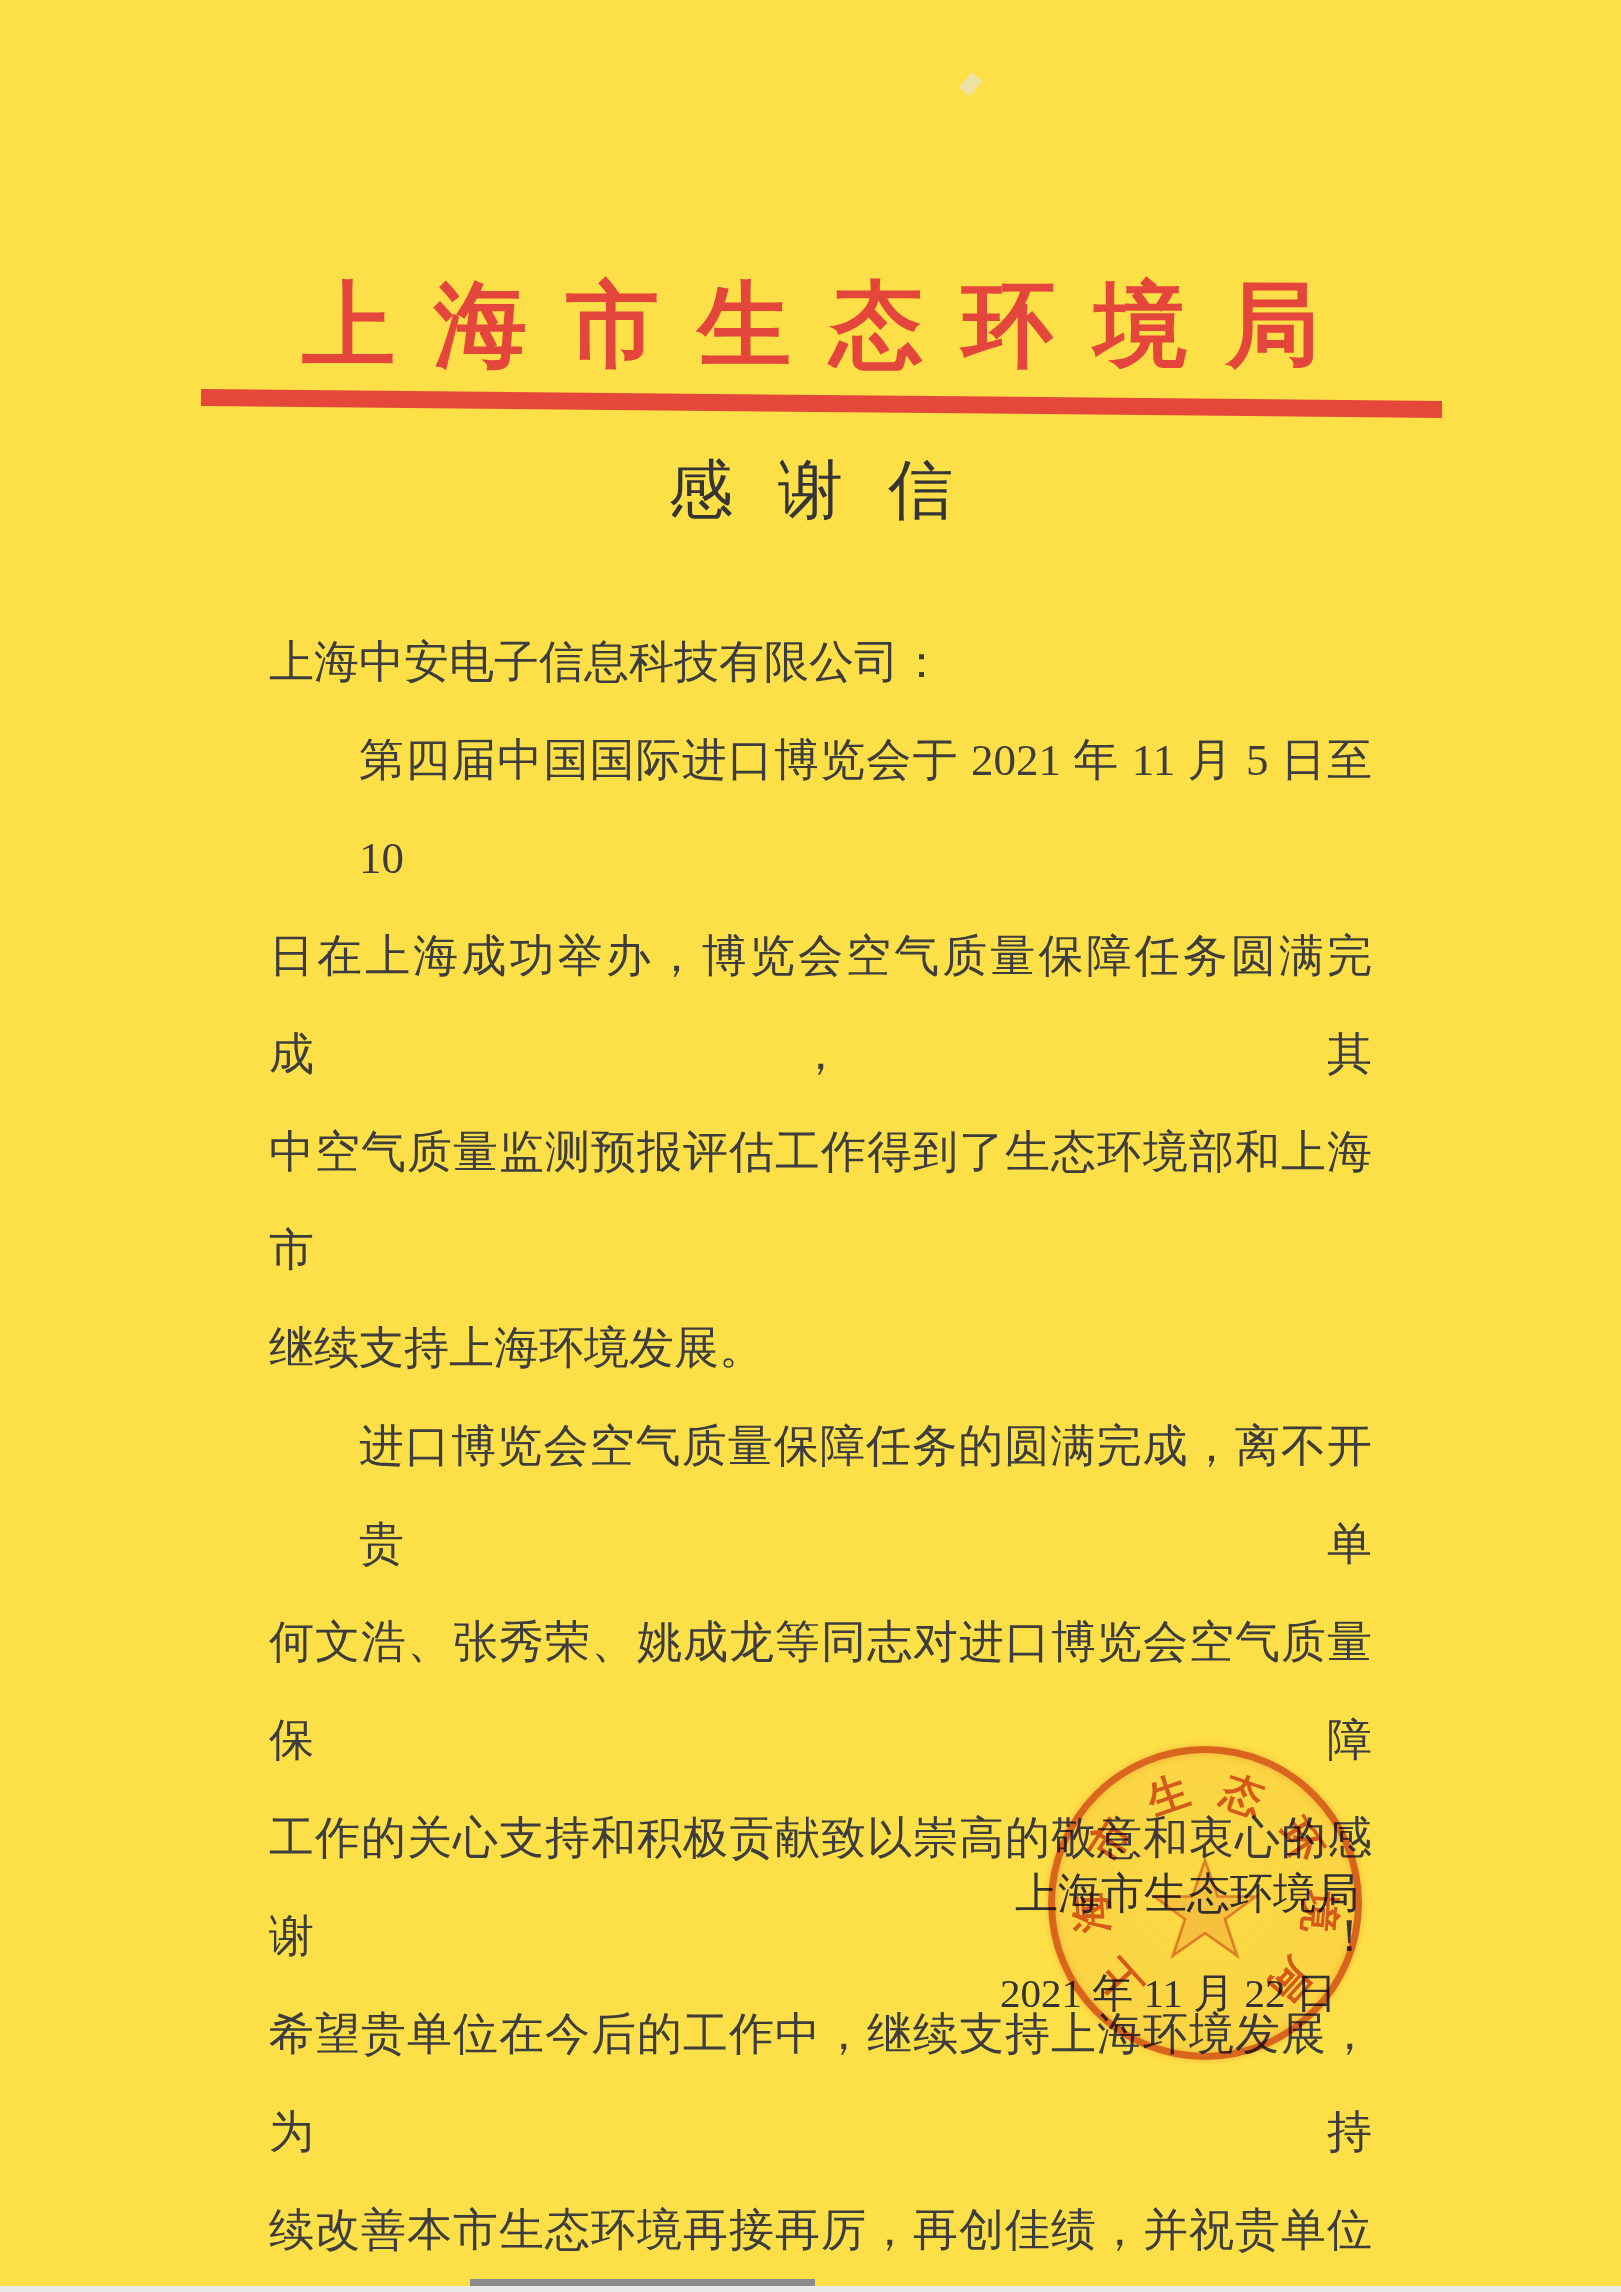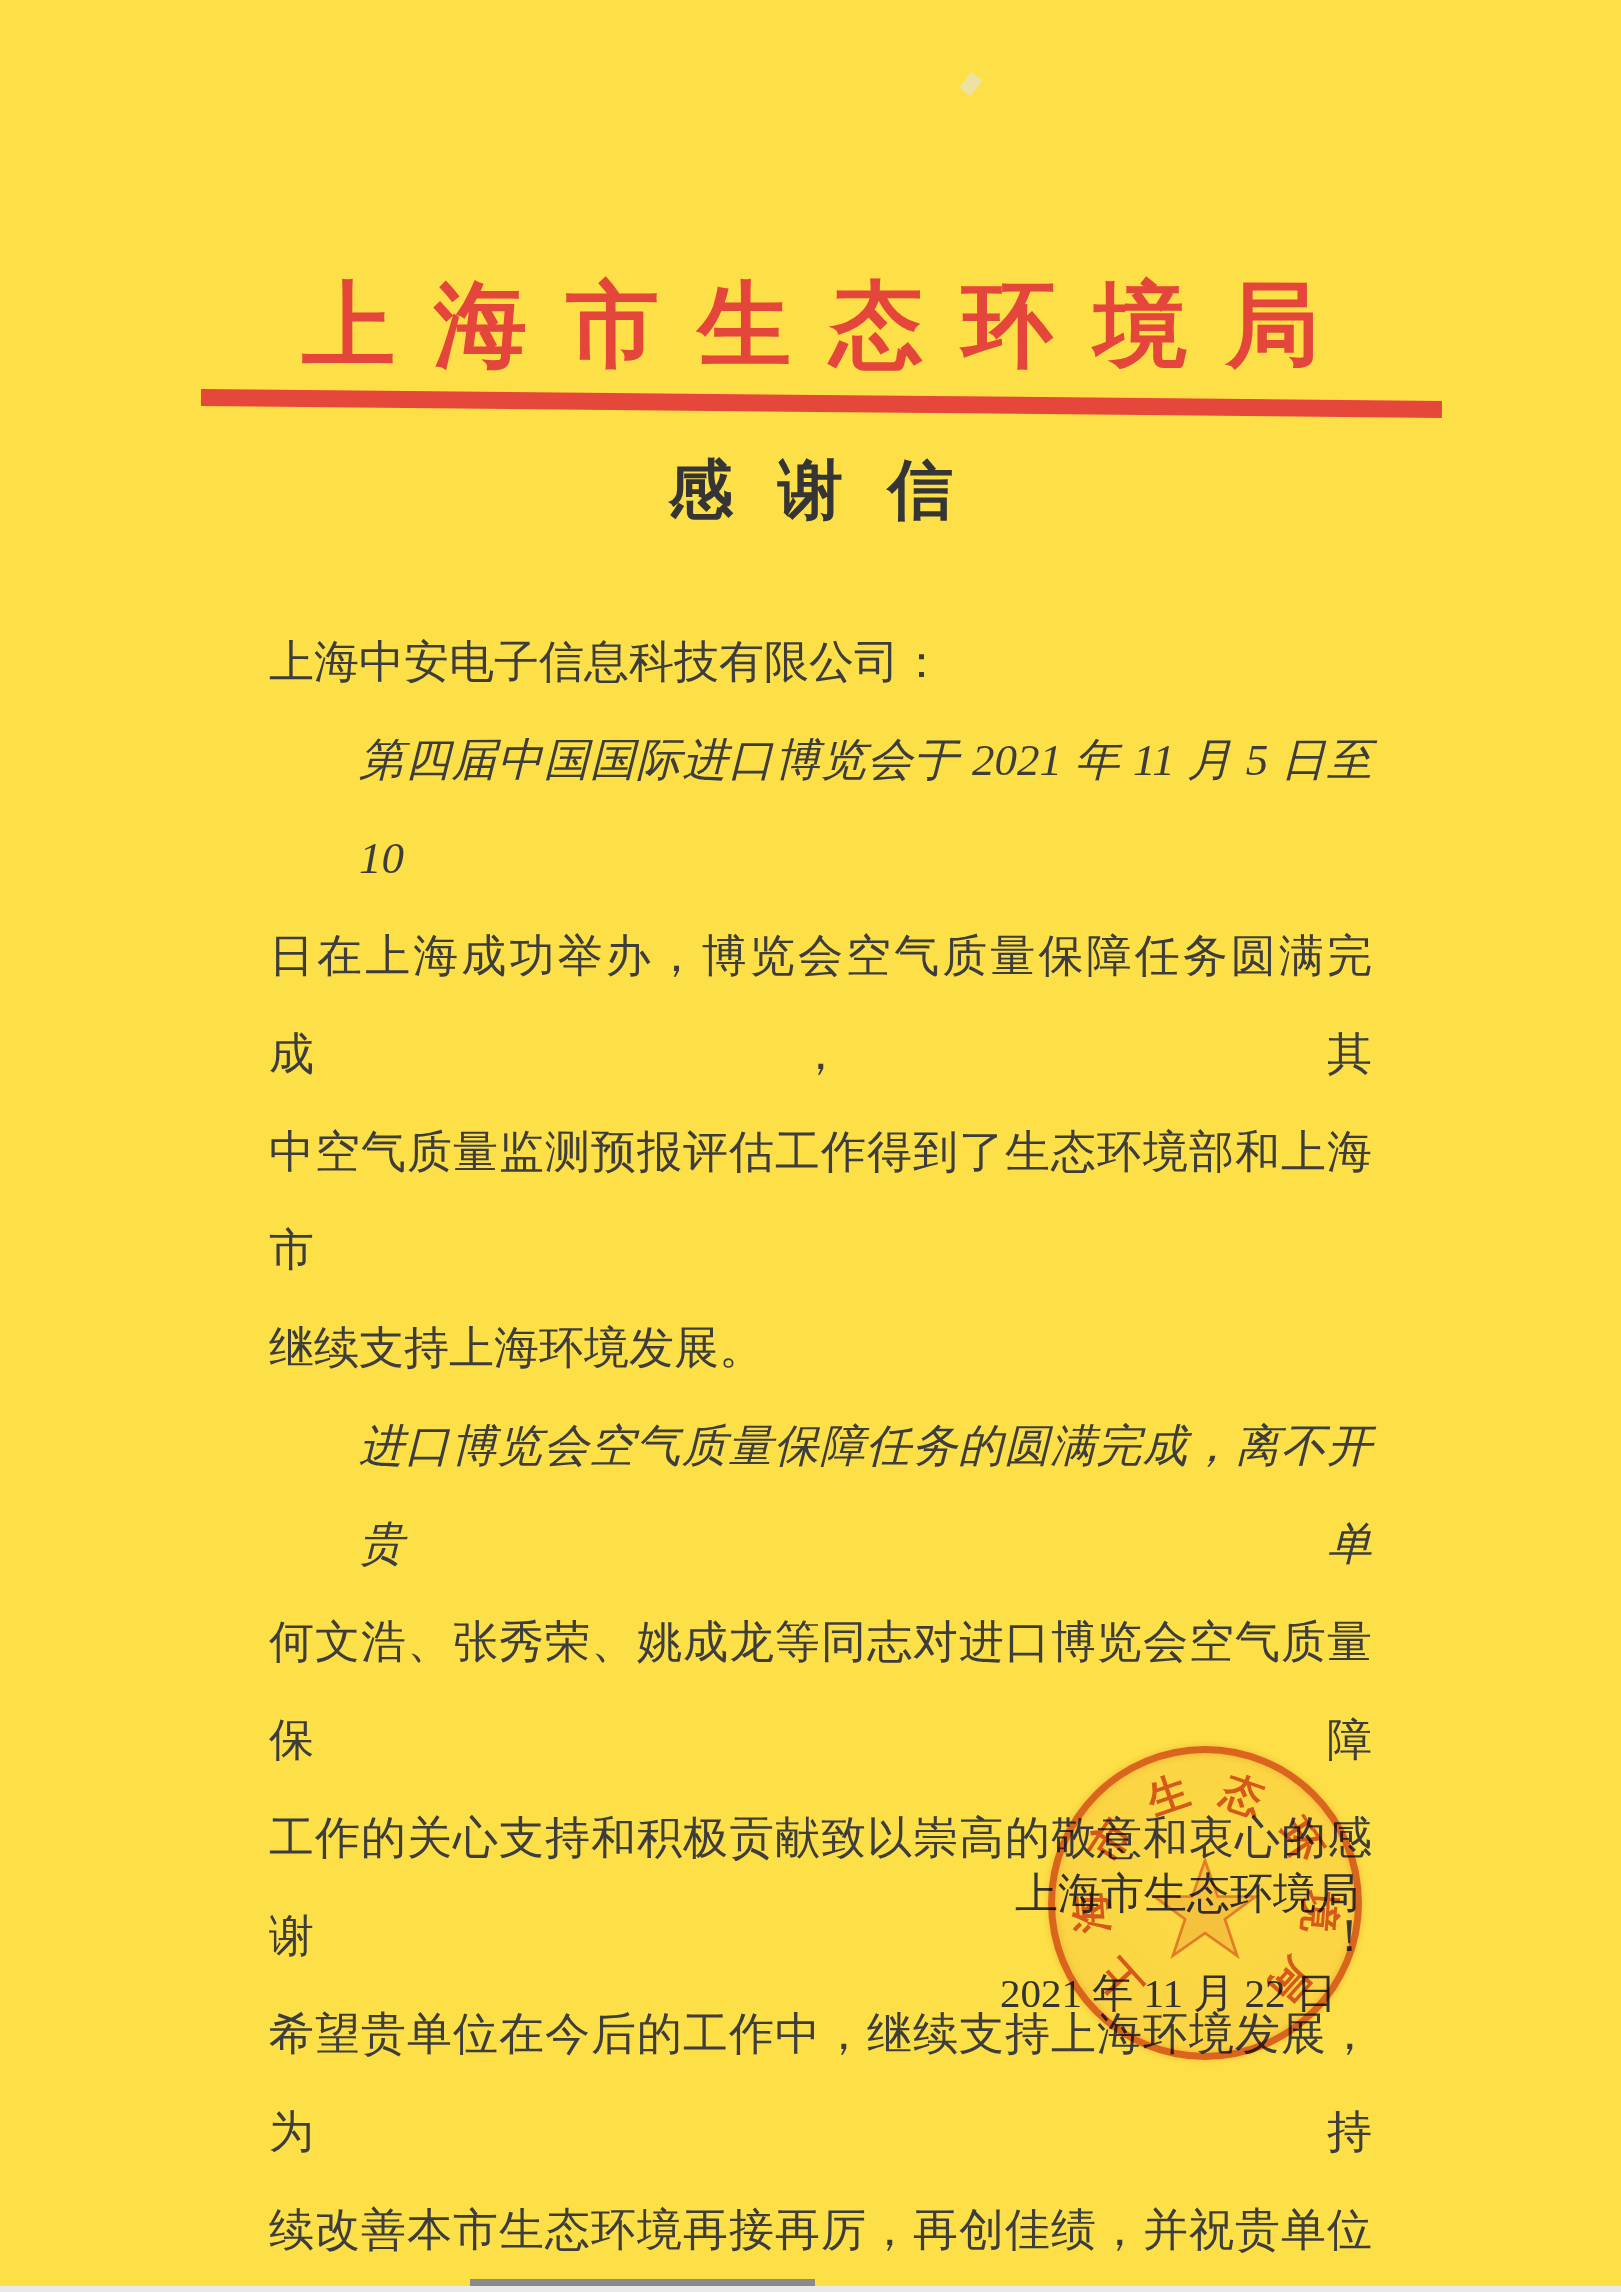--- a/index.html
+++ b/index.html
@@ -28,21 +28,21 @@
     width:1241px;height:16.7px;
     background:#e5473b;
     transform:rotate(0.55deg);
     transform-origin:left center;
   }
   .letter-title{
     position:absolute;
     left:0;top:446px;width:1621px;
     text-align:center;
     font-size:65px;
-    font-weight:bold;
+    font-weight:normal;
     letter-spacing:45px;
     padding-left:45px;
     box-sizing:border-box;
     color:#353535;
     white-space:nowrap;
   }
   .body-text{
     position:absolute;
     left:245px;top:613px;
     width:1127px;
@@ -52,21 +52,21 @@
   }
   .body-line{
     text-align:justify;
     text-align-last:justify;
     margin-left:24px;
   }
   .body-line.no-justify{
     text-align:left;
     text-align-last:left;
   }
-  .body-line.indent{ padding-left:90px;font-style:italic; }
+  .body-line.indent{ padding-left:90px; }
   .signature{
     position:absolute;
     left:1015px;top:1864px;
     font-size:43px;
     line-height:59px;
     color:#333333;
     white-space:nowrap;
   }
   .date-line{
     position:absolute;

